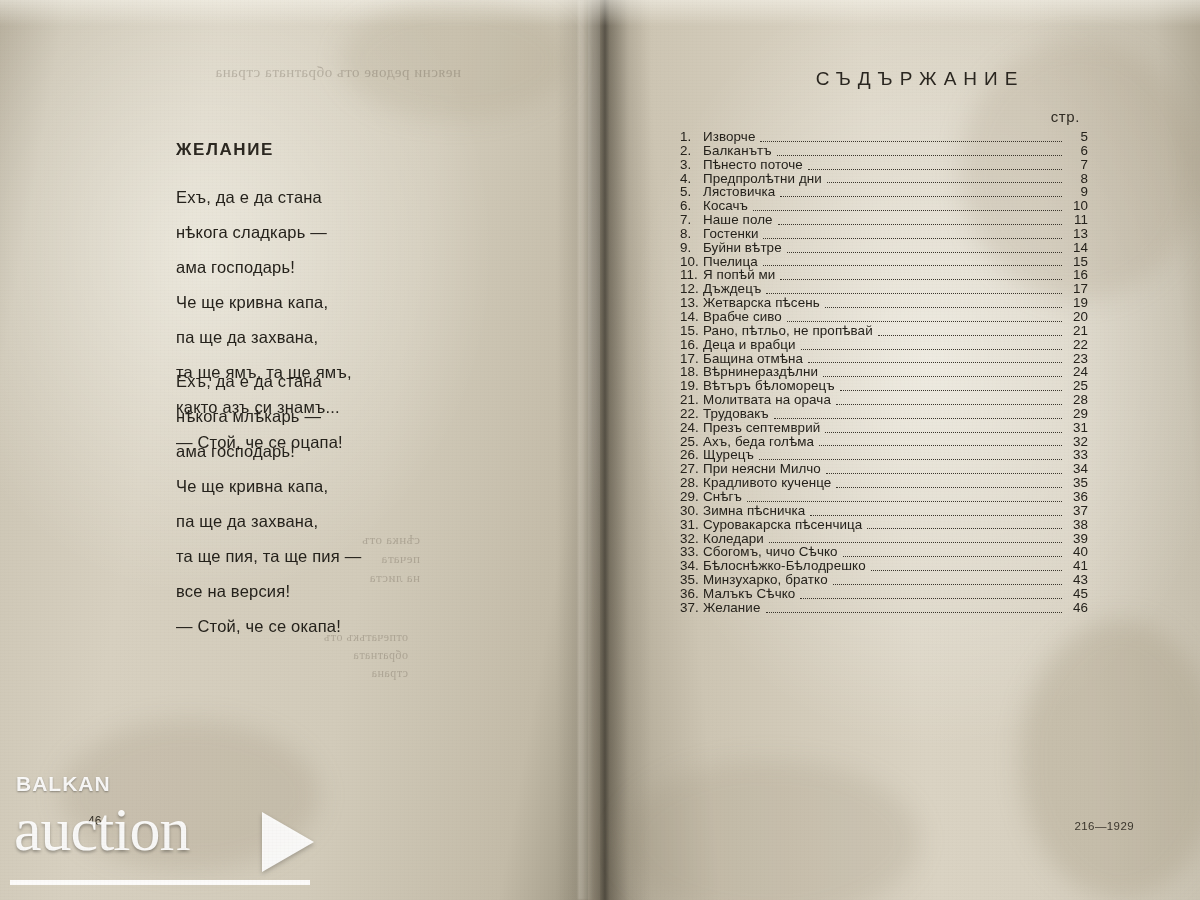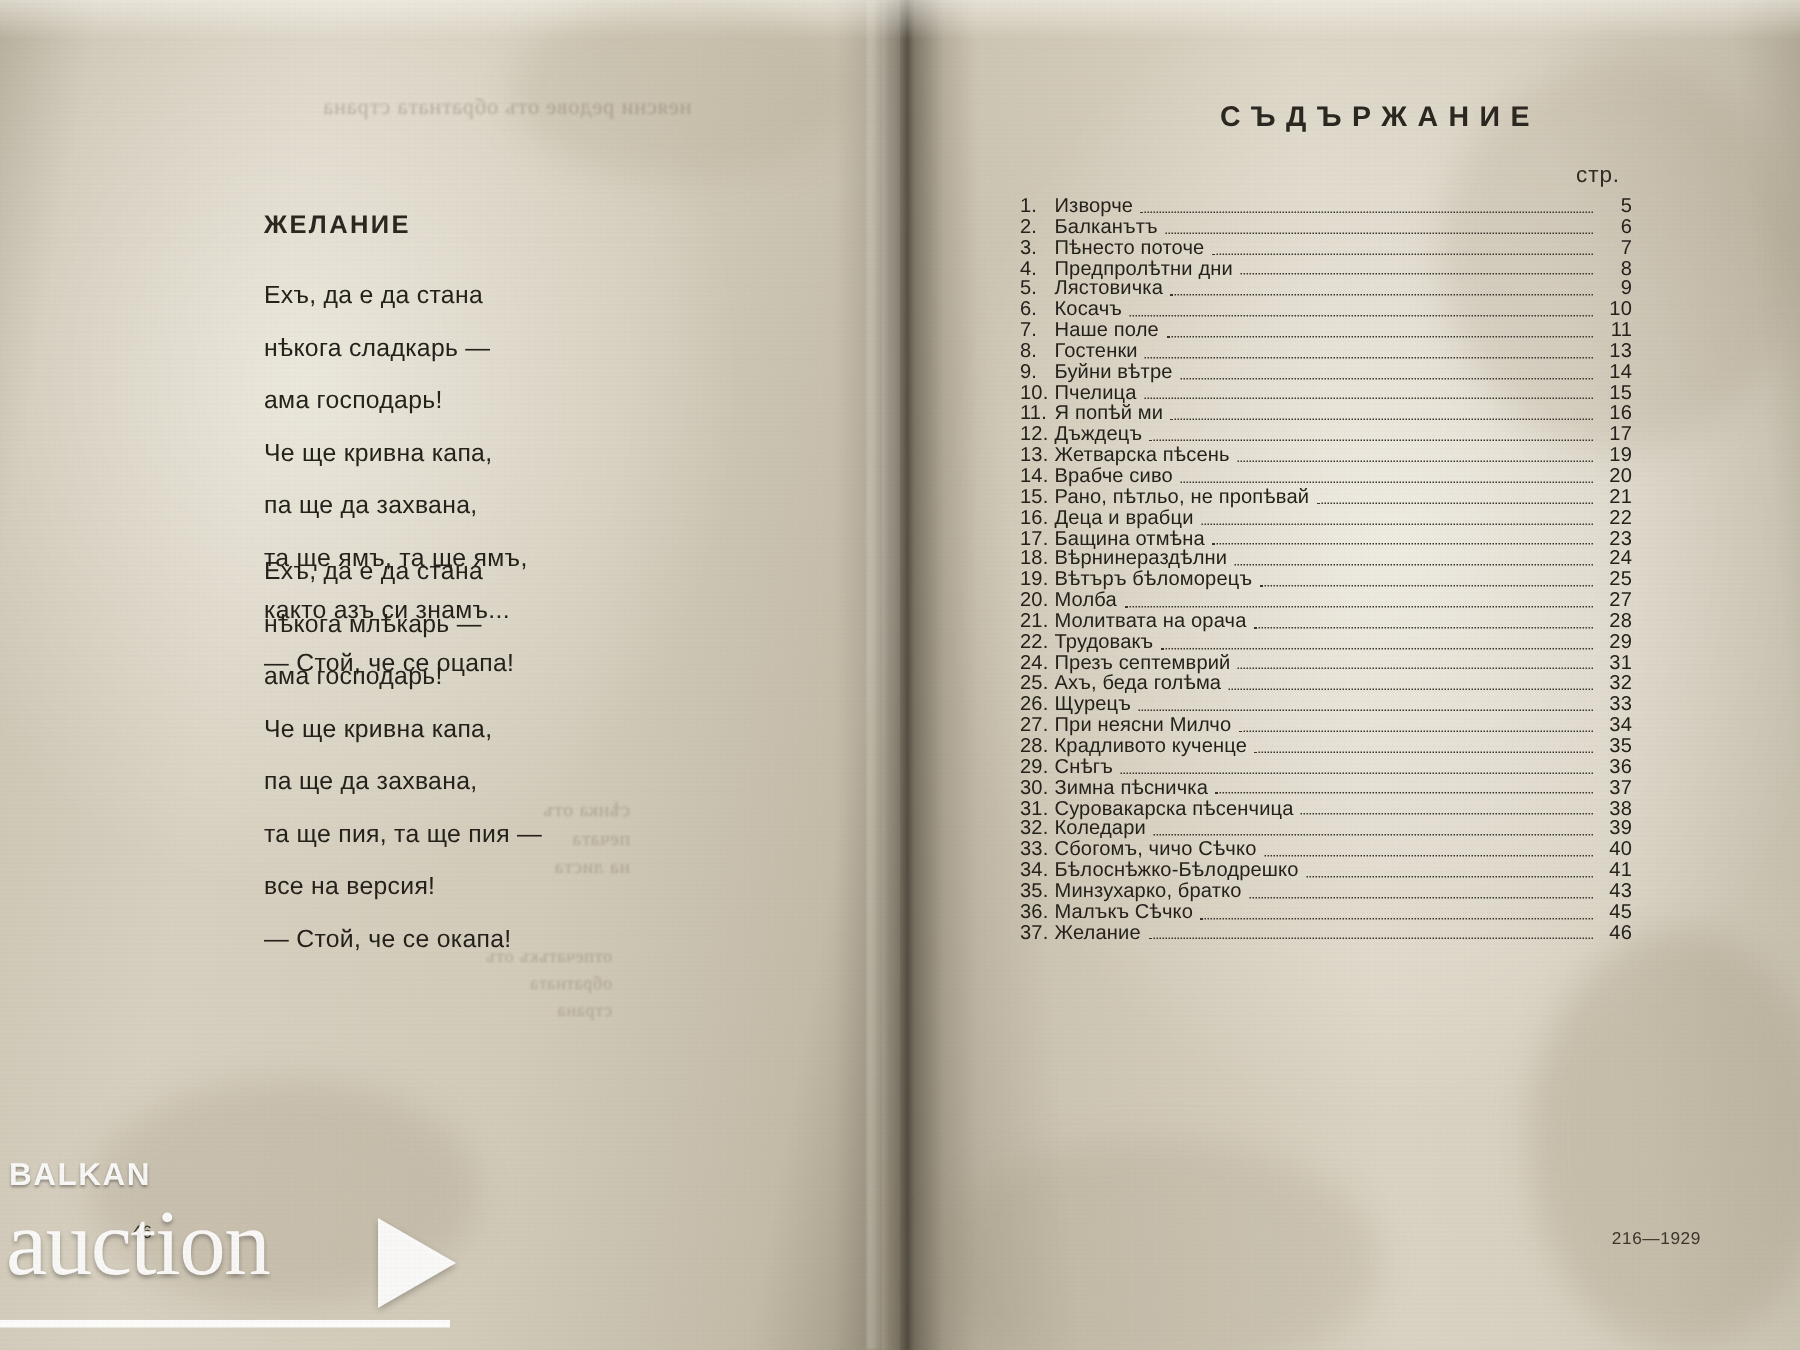--- a/index.html
+++ b/index.html
@@ -145,21 +145,21 @@
   #right-page {
     position: absolute;
     left: 600px; top: 0; width: 600px; height: 900px;
   }
   #toc-title {
     position: absolute;
     left: 170px; top: 68px;
     width: 300px;
     text-align: center;
     font-family: "Liberation Sans", sans-serif;
-    font-weight: 700;
+    font-weight: 400;
     font-size: 19px;
     letter-spacing: 7px;
     color: #2a2620;
   }
   #toc-col-head {
     position: absolute;
     left: 400px; top: 108px;
     width: 80px;
     text-align: right;
     font-size: 15px;
@@ -207,21 +207,21 @@
     right: 66px; bottom: 68px;
     font-size: 11.5px;
     color: #3a352c;
     letter-spacing: .4px;
     margin-left: 48px;
   }
 
   
   #watermark {
     position: absolute;
-    left: 0; bottom: 0;
+    left: 10px; bottom: 0;
     width: 360px; height: 130px;
     pointer-events: none;
   }
   #wm-balkan {
     position: absolute;
     left: 6px; top: 2px;
     font-family: "Liberation Sans", sans-serif;
     font-weight: 700;
     font-size: 21px;
     letter-spacing: 1px;
@@ -421,26 +421,20 @@
           <span class="toc-dots"></span>
           <span class="toc-page">24</span>
         </div>
         <div class="toc-row">
           <span class="toc-num">19.</span>
           <span class="toc-label">Вѣтъръ бѣломорецъ</span>
           <span class="toc-dots"></span>
           <span class="toc-page">25</span>
         </div>
         <div class="toc-row">
-          <span class="toc-num">20.</span>
-          <span class="toc-label">Молба</span>
-          <span class="toc-dots"></span>
-          <span class="toc-page">27</span>
-        </div>
-        <div class="toc-row">
           <span class="toc-num">21.</span>
           <span class="toc-label">Молитвата на орача</span>
           <span class="toc-dots"></span>
           <span class="toc-page">28</span>
         </div>
         <div class="toc-row">
           <span class="toc-num">22.</span>
           <span class="toc-label">Трудовакъ</span>
           <span class="toc-dots"></span>
           <span class="toc-page">29</span>

